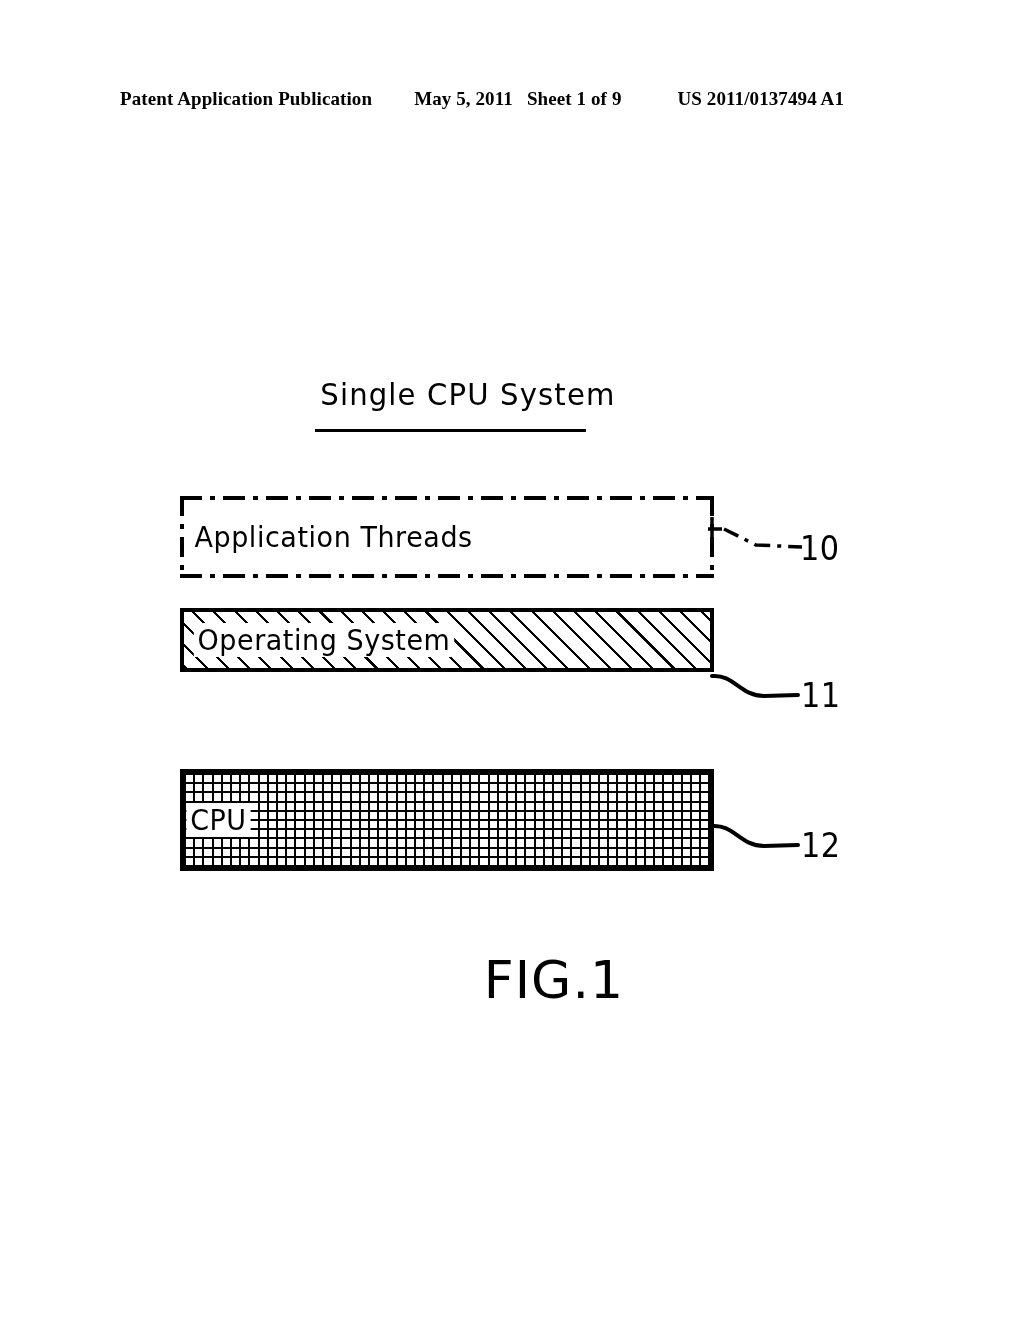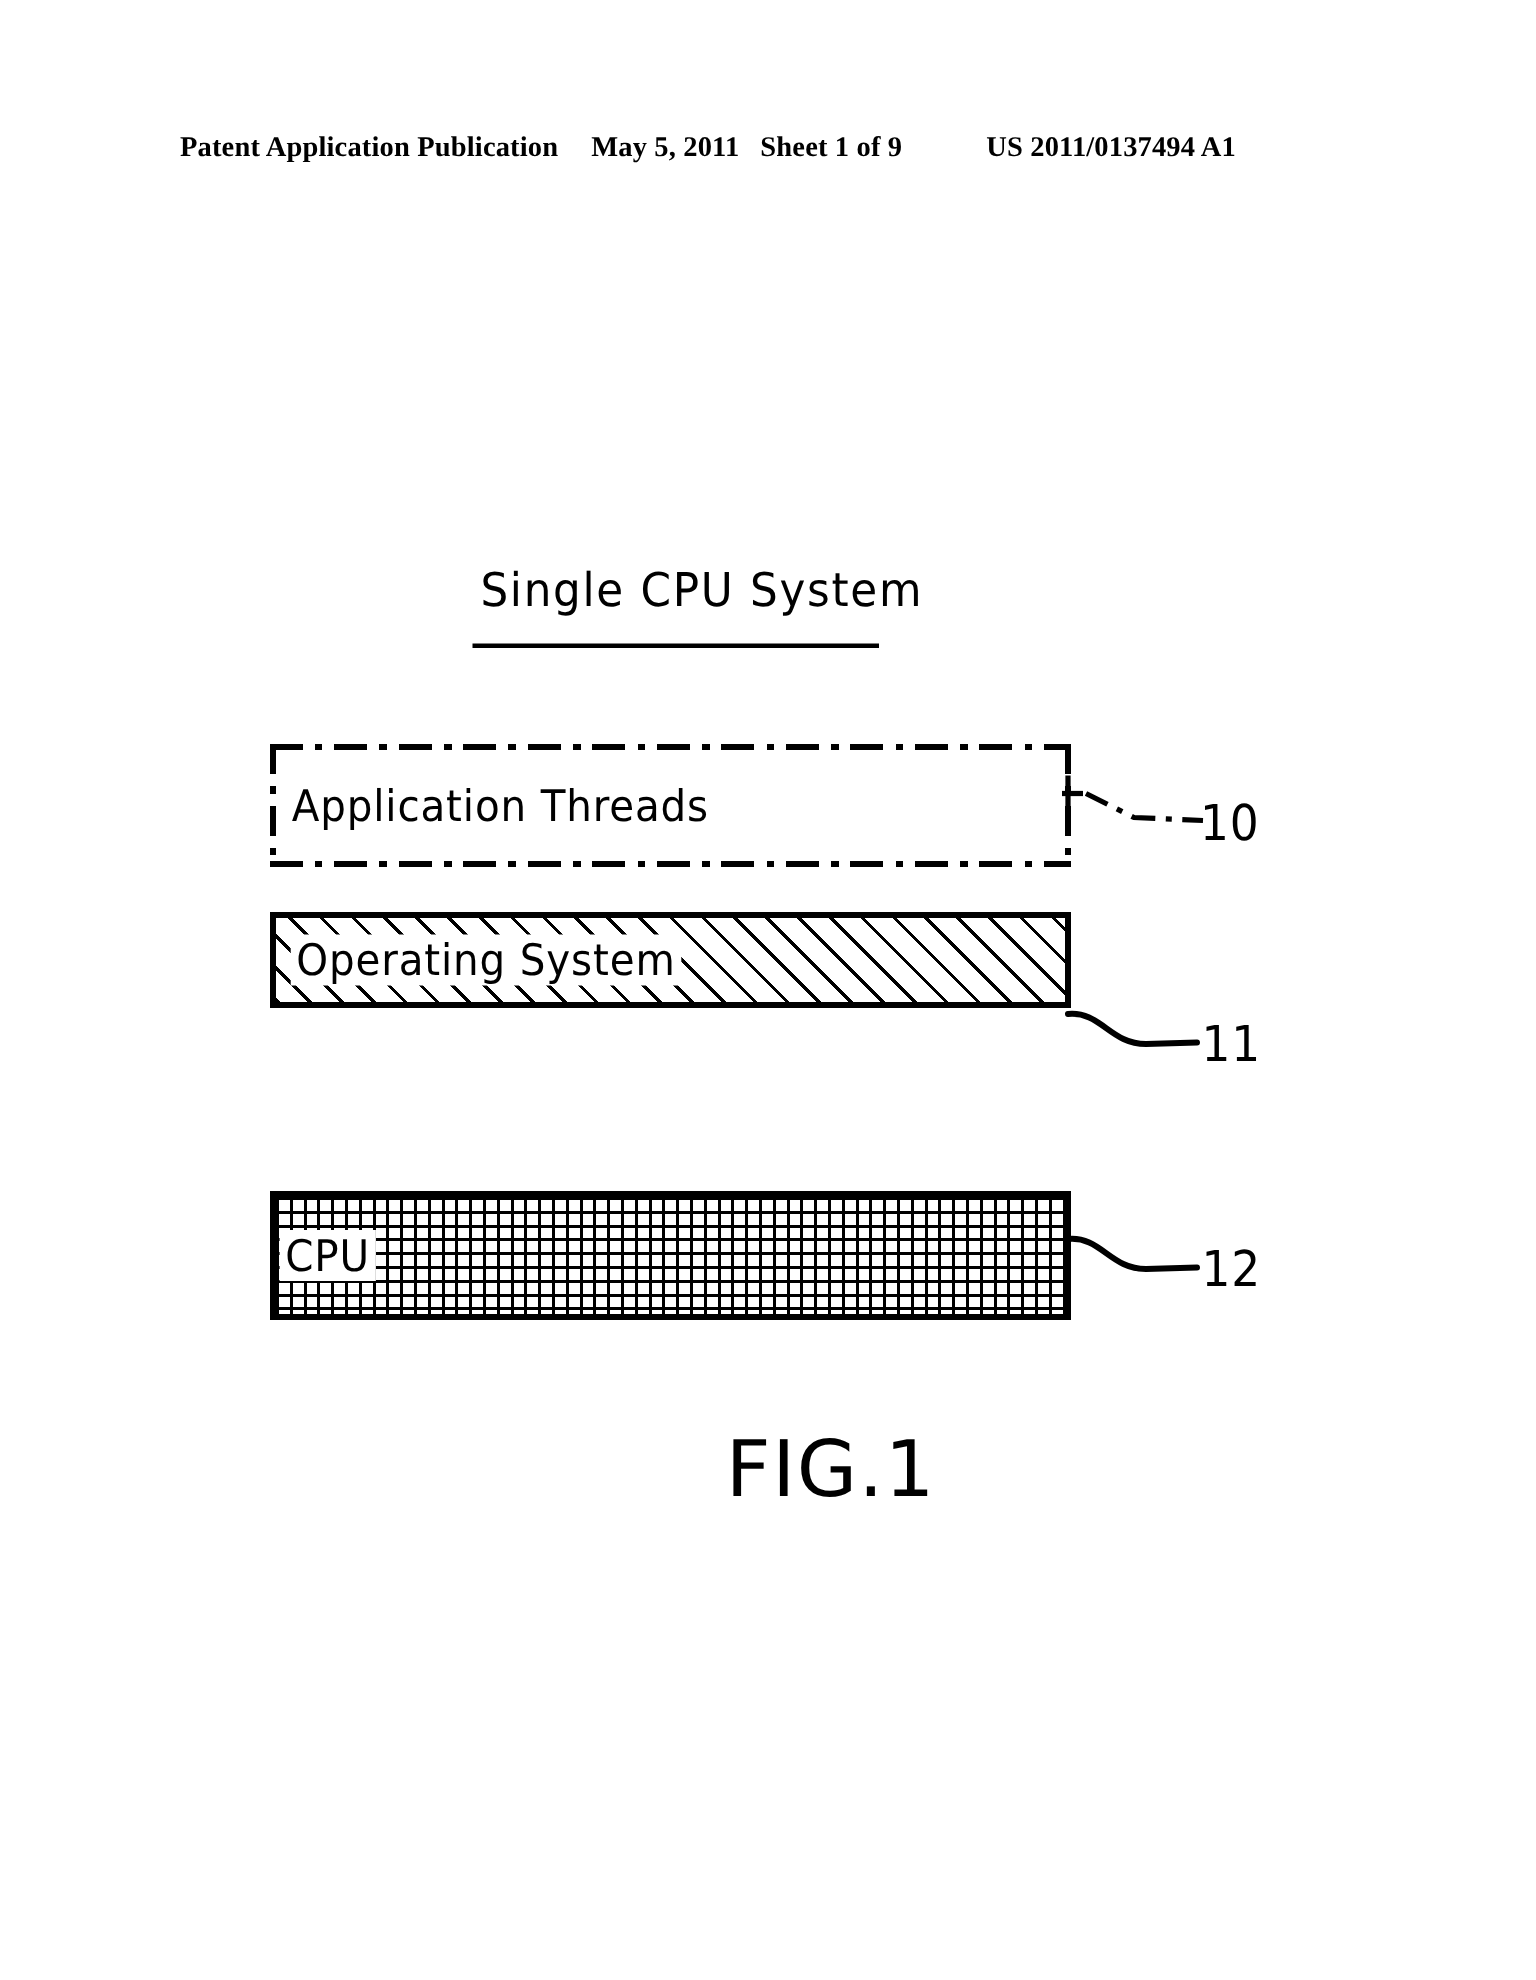--- a/index.html
+++ b/index.html
@@ -26,21 +26,21 @@
     height: 26px;
     font-family: "Liberation Serif", serif;
     font-weight: bold;
     font-size: 19px;
     letter-spacing: 0.1px;
     white-space: nowrap;
     display: flex;
     align-items: center;
   }
   #page-header .hdr-pub    { }
-  #page-header .hdr-date   { margin-left: 22px; }
+  #page-header .hdr-date   { margin-left: 42px; }
   #page-header .hdr-sheet  { margin-left: 14px; }
   #page-header .hdr-number { margin-left: 56px; }
 
   
   #figure {
     position: absolute;
     left: 0;
     top: 0;
     width: 1024px;
     height: 1320px;
@@ -139,22 +139,22 @@
     height: 64px;
     border: 4px solid #000;
     background-color: #ffffff;
     background-image: repeating-linear-gradient(45deg,
         #000 0px, #000 2.2px,
         #ffffff 2.2px, #ffffff 15px);
   }
 
   
   #block-cpu {
-    top: 794px;
-    height: 86px;
+    top: 769px;
+    height: 102px;
     border: 4px solid #000;
     background-color: #ffffff;
     background-image:
       repeating-linear-gradient(to right, #000 0px, #000 2px, transparent 2px, transparent 9.2px),
       repeating-linear-gradient(to bottom, #000 0px, #000 2px, transparent 2px, transparent 9.2px);
   }
 
   
   .leader-svg {
     position: absolute;

